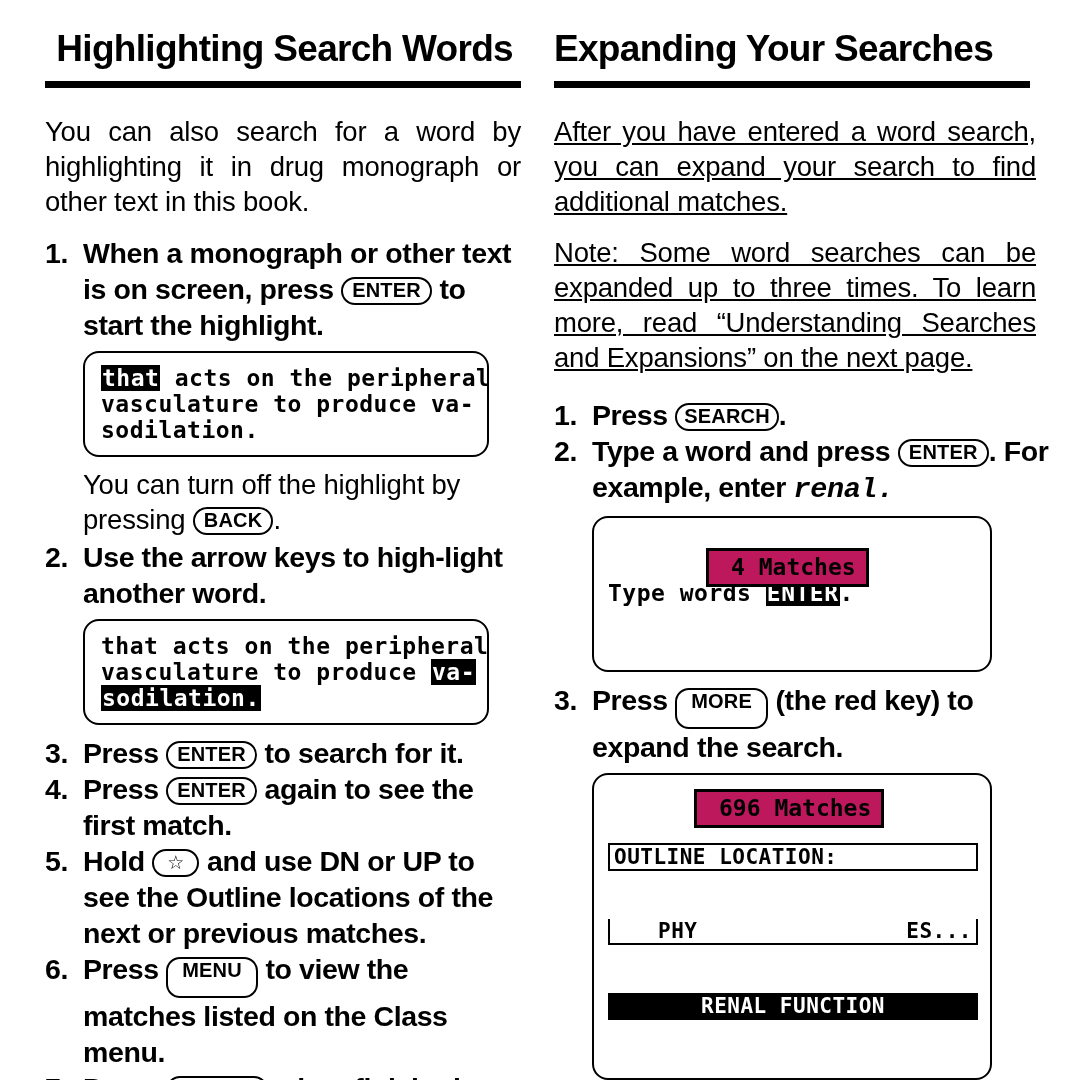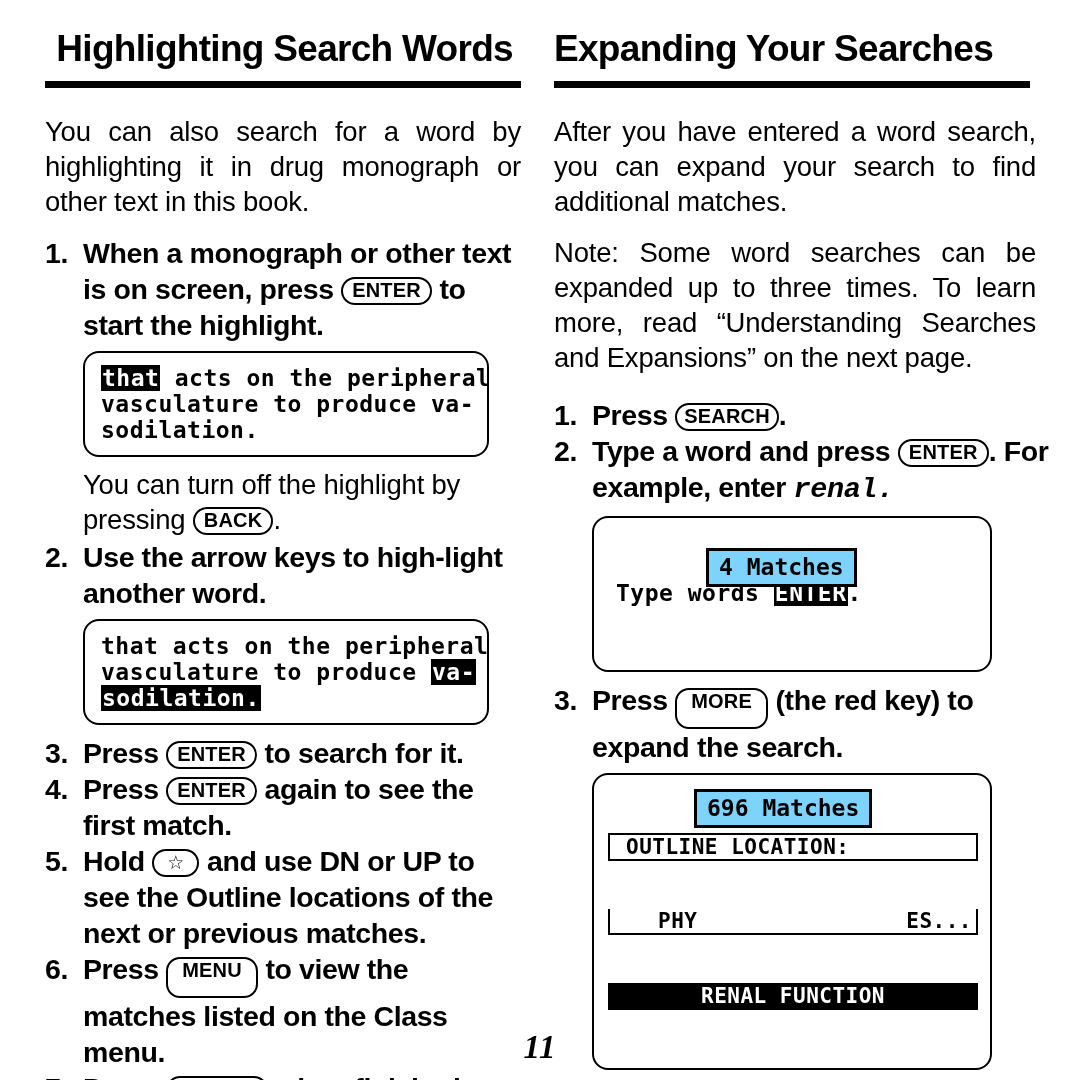--- a/index.html
+++ b/index.html
@@ -60,21 +60,21 @@
   p.body {
     font-family: "Liberation Sans", sans-serif;
     font-size: 27.5px;
     line-height: 35px;
     margin: 0 0 16px 0;
     text-align: justify;
     text-justify: inter-word;
     letter-spacing: -0.2px;
   }
   .col-left p.body  { width: 476px; }
-  .col-right p.body { width: 482px; }
+  .col-right p.body { width: 482px; text-decoration: underline; }
   .step {
     display: flex;
     flex-direction: row;
     font-weight: bold;
     font-size: 28.5px;
     line-height: 36px;
     letter-spacing: -0.4px;
     margin-bottom: 0px;
   }
   .step-num {
@@ -142,27 +142,27 @@
     white-space: pre;
     border-radius: 17px;
   }
   .inv {
     background: #000;
     color: #fff;
     padding: 0 1px;
   }
   .lcd-popup {
     position: absolute;
-    background: #7dd3fc;
+    background: #be185d;
     border: 3px solid #000;
     font-family: "DejaVu Sans Mono", monospace;
     font-weight: bold;
     font-size: 23px;
     line-height: 26px;
-    padding: 3px 10px 4px 10px;
+    padding: 3px 10px 4px 22px;
     white-space: nowrap;
   }
   .lcd-field {
     border: 2.5px solid #000;
     padding: 1px 6px 2px 6px;
     display: block;
   }
   .lcd-bar-inv {
     background: #000;
     color: #fff;
@@ -283,42 +283,41 @@
         </div>
 
         <div class="step">
           <span class="step-num">2.</span>
           <span class="step-txt">
             <span>Type a word and press </span><span class="key">ENTER</span><span>. For example, enter </span><em class="ital">renal.</em>
           </span>
         </div>
 
         <div class="lcd" style="width:400px;margin-left:38px;">
-          <div class="lcd-inner" style="padding:10px 28px 12px 14px;margin-left:8px;">
+          <div class="lcd-inner" style="padding:10px 28px 12px 14px;">
             <div><span>Type words </span><span class="inv">ENTER</span><span>.</span></div>
           </div>
           <div class="lcd-popup" style="left:112px;top:30px;">4 Matches</div>
         </div>
 
         <div class="step">
           <span class="step-num">3.</span>
           <span class="step-txt">
             <span>Press </span><span class="key wide">MORE</span><span> (the red key) to expand the search.</span>
           </span>
         </div>
 
         <div class="lcd" style="width:400px;margin-left:38px;">
           <div class="lcd-inner" style="padding:10px 12px 10px 14px;font-size:21px;line-height:24px;">
-            <div class="lcd-field" style="padding:0 16px;">OUTLINE LOCATION:</div>
+            <div class="lcd-field" style="padding:0 4px;margin-top:10px;">OUTLINE LOCATION:</div>
             <div class="lcd-field" style="padding:0 4px;border-top:none;text-align:left;"><span style="padding-left:44px;">PHY</span><span style="float:right;">ES...</span></div>
             <div class="lcd-bar-inv" style="text-align:center;">RENAL FUNCTION</div>
           </div>
           <div class="lcd-popup" style="left:100px;top:14px;">696 Matches</div>
         </div>
 
       </div>
     </div>
 
   </div>
 
-  <div class="page-num">11</div>
 
 </div>
 
 </body></html>

